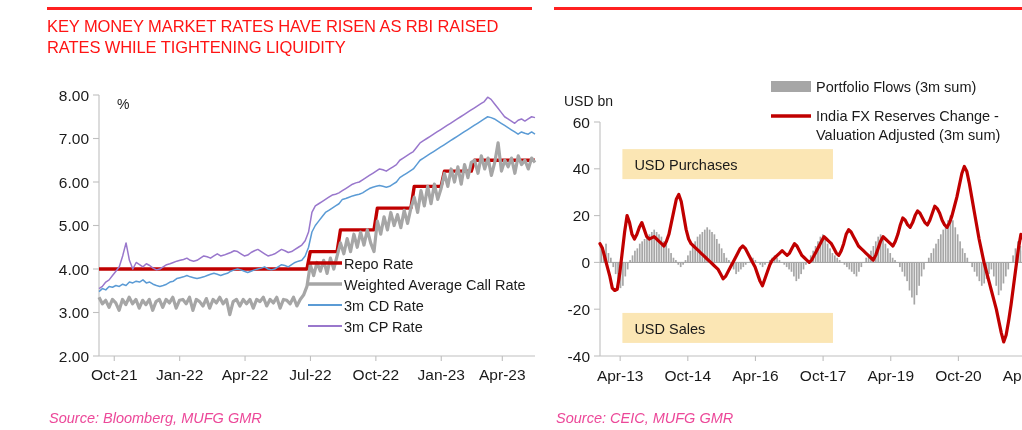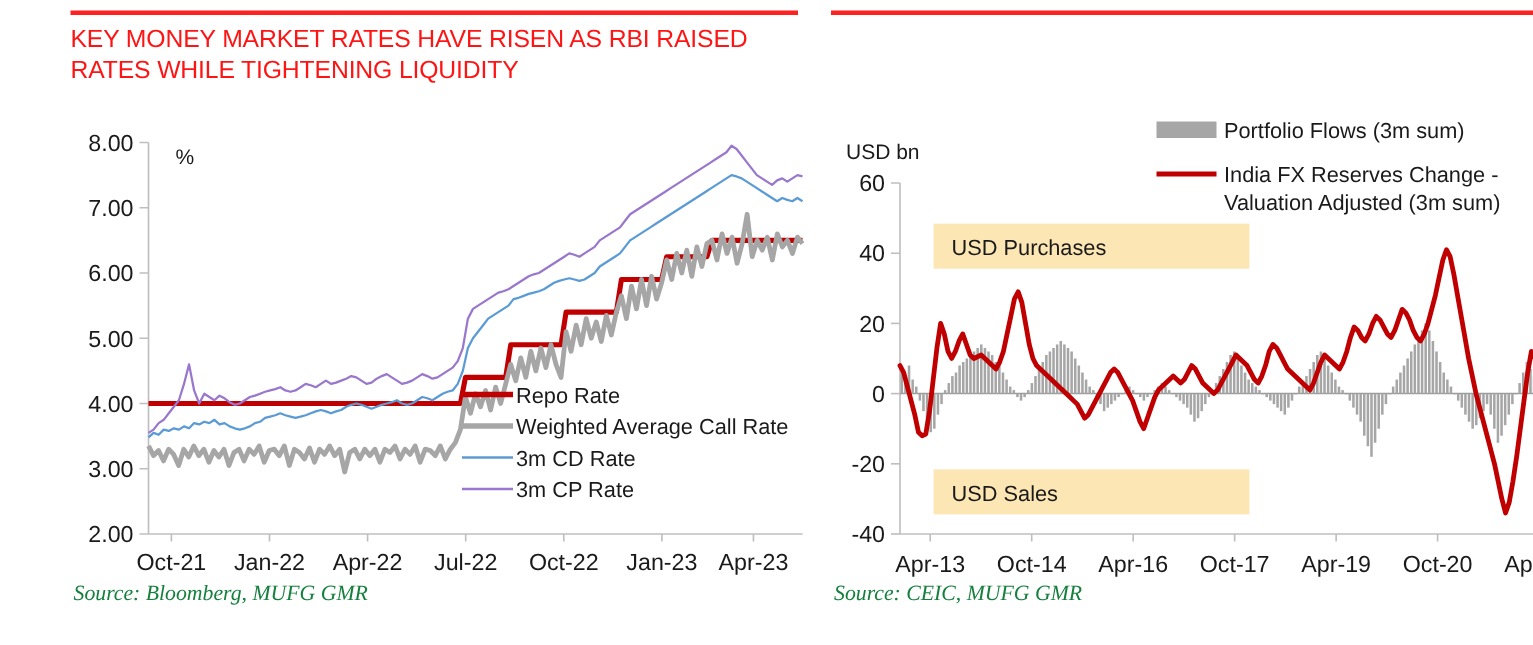--- a/index.html
+++ b/index.html
@@ -8,21 +8,21 @@
   .panel{position:relative;width:511px;height:430px;box-sizing:border-box;}
   .panel-left{padding:0 8px 0 8px;}
   .panel-right{padding:0 8px 0 0;}
   .rule{position:absolute;top:7px;height:3px;background:#FF2020;}
   .panel-left .rule{left:10px;right:16px;}
   .panel-right .rule{left:6px;right:14px;}
   .ptitle{position:absolute;top:16px;left:10px;width:488px;color:#FF1414;
           font-size:16.5px;line-height:21px;letter-spacing:-0.1px;}
   .panel-right .ptitle{left:6px;width:496px;}
   .plot{position:absolute;top:72px;left:0;width:511px;height:318px;}
-  .src{position:absolute;left:12px;bottom:25px;font-style:italic;font-size:14.5px;color:#15803d;font-family:Liberation Serif, serif;}
+  .src{position:absolute;left:12px;bottom:4px;font-style:italic;font-size:14.5px;color:#ec4899;}
   .panel-right .src{left:8px;margin-top:40px;}
   svg{display:block;}
   text{font-family:"Liberation Sans",sans-serif;fill:#1a1a1a;}
   .tick{font-size:15.5px;}
   .axlabel{font-size:14px;}
   .legtext{font-size:14.5px;}
   .boxtext{font-size:14.5px;}
   .axis-line{stroke:#BFBFBF;stroke-width:1.1;}
   .tickmark{stroke:#BFBFBF;stroke-width:1.1;}
   .zero{stroke:#9a9a9a;stroke-width:1;}

